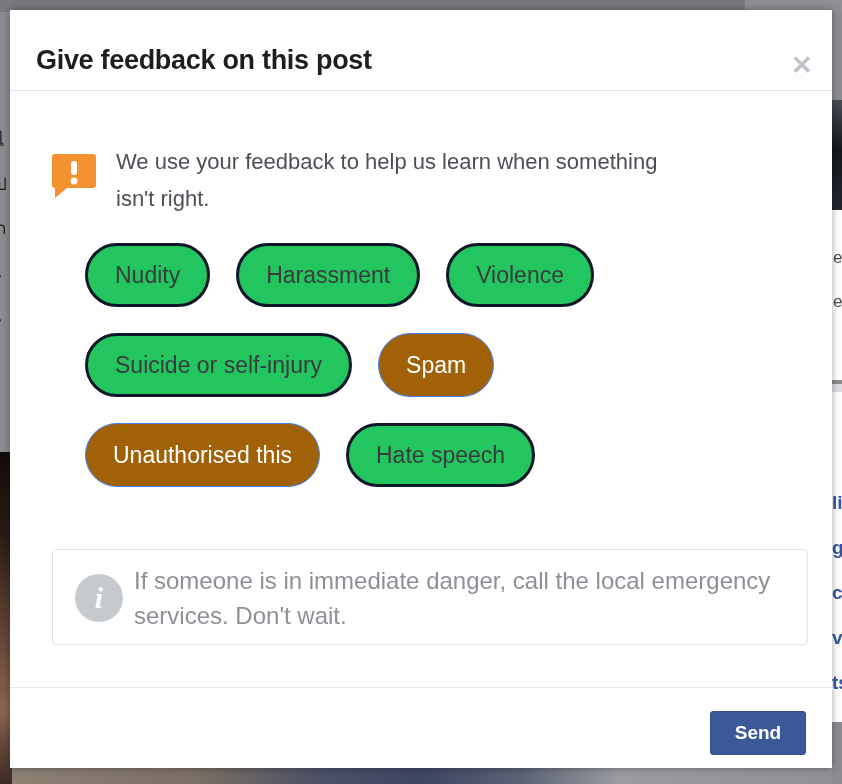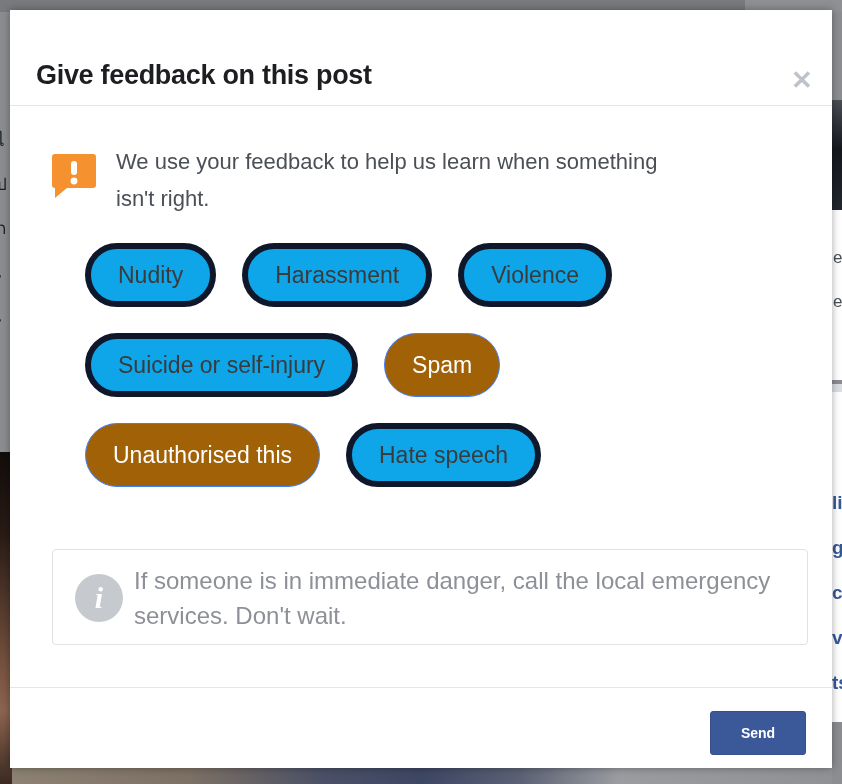--- a/index.html
+++ b/index.html
@@ -85,21 +85,21 @@
   .dialog {
     position: absolute;
     left: 10px; top: 10px;
     width: 822px; height: 758px;
     background: #ffffff;
     box-shadow: 0 0 8px rgba(0,0,0,0.35);
     box-sizing: border-box;
   }
 
   .dlg-header {
-    position: absolute; left: 0; top: 16px; width: 822px; height: 80px;
+    position: absolute; left: 0; top: 1px; width: 822px; height: 80px;
     border-bottom: 1px solid #e5e6eb;
     box-sizing: border-box;
   }
   .dlg-title {
     position: absolute; left: 26px; top: 34px;
     font-size: 27px; font-weight: 700; color: #1c1e21;
     letter-spacing: -0.3px;
   }
   .dlg-close {
     position: absolute; left: 770px; top: 34px;
@@ -132,22 +132,22 @@
     border-radius: 34px;
     display: flex; align-items: center; justify-content: center;
     padding: 0 27px;
     font-size: 23px;
     box-sizing: border-box;
     cursor: pointer;
     margin-right: 26px;
     white-space: nowrap;
   }
   .pill.off {
-    background: #0ea5e9;
-    border: 6px solid #0f172a;
+    background: #22c55e;
+    border: 3px solid #0f172a;
     color: #3a3b3c;
   }
   .pill.on {
     background: #a16207;
     border: 1px solid #4080ff;
     color: #ffffff;
   }
 
   
   .notice {
@@ -174,21 +174,21 @@
     position: absolute; left: 0; top: 677px; width: 822px; height: 81px;
     border-top: 1px solid #e5e6eb;
     box-sizing: border-box;
   }
   .send-btn {
     position: absolute; left: 700px; top: 23px;
     width: 96px; height: 44px;
     background: #3b5998;
     border: 1px solid #35508a;
     border-radius: 3px;
-    color: #ffffff; font-size: 14px; font-weight: 700;
+    color: #ffffff; font-size: 19px; font-weight: 700;
     display: flex; align-items: center; justify-content: center;
     cursor: pointer; box-sizing: border-box;
   }
 </style>
 </head>
 <body>
 
 <div id="root">
 
   <div class="bg-layer">

